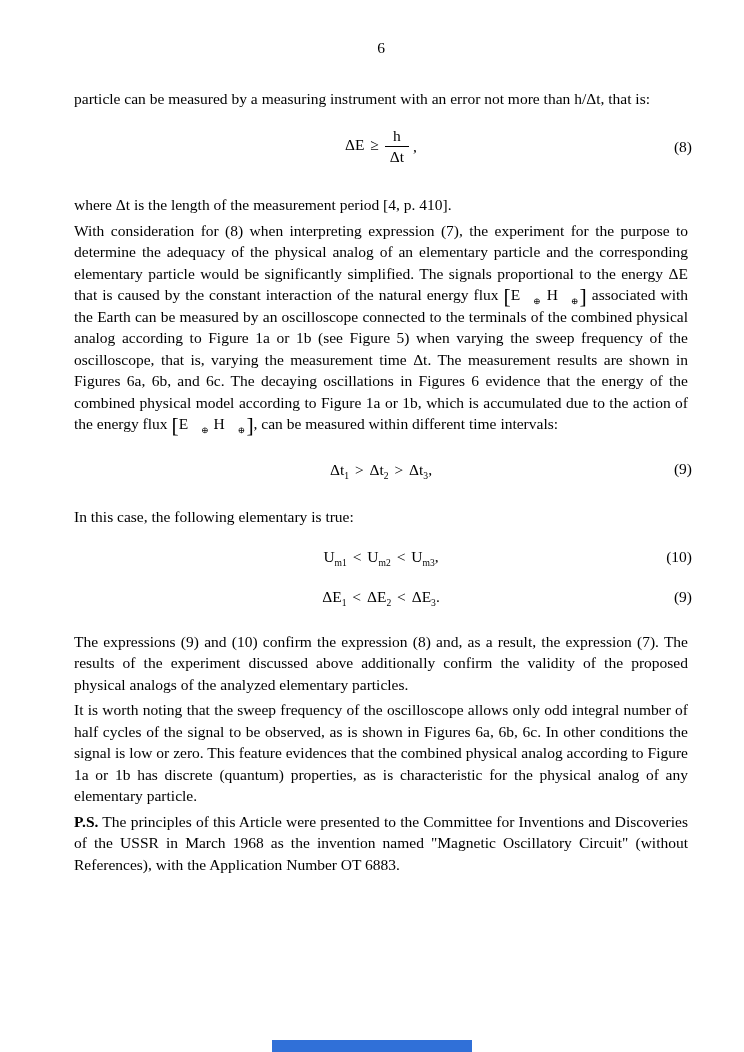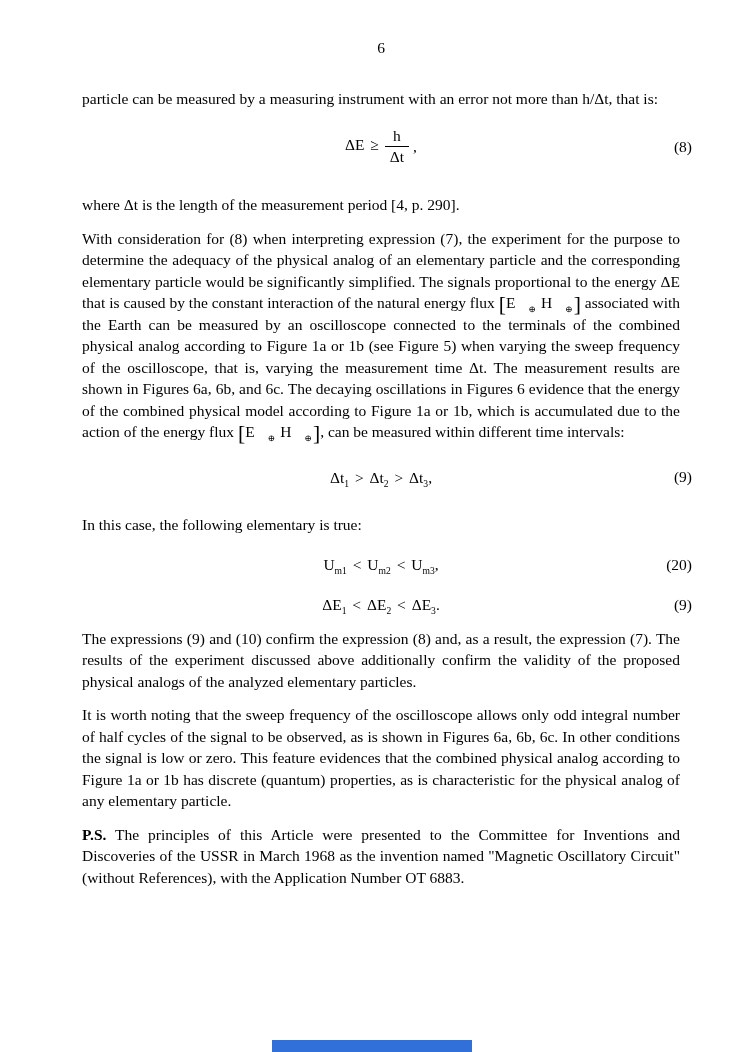--- a/index.html
+++ b/index.html
@@ -14,21 +14,21 @@
     line-height: 21.5px;
     box-sizing: border-box;
     padding: 37px 52px 0 70px;
     overflow: hidden;
   }
   .page-number {
     text-align: center;
     margin-bottom: 29px;
   }
   p {
-    margin: 12px;
+    margin: 4px;
     text-align: justify;
   }
   sub { font-size: 0.62em; line-height: 0; }
   b { font-weight: bold; }
   
   .flux { white-space: nowrap; }
   .flux .bk { font-size: 1.4em; line-height: 0; vertical-align: -0.12em; }
   .flux sub.op { font-size: 0.58em; padding: 0 1px; }
   
   .equation {
@@ -40,21 +40,21 @@
   .equation .eq-num {
     position: absolute;
     right: 0;
     top: 50%;
     transform: translateY(-50%);
     word-spacing: 0;
   }
   .eq8 { margin: 17px 0 27px; }
   .eq9 { margin: 24px 0 26px; }
   .eq10 { margin: 18.5px 0 18.5px; }
-  .eq11 { margin: 13px 0 7px; }
+  .eq11 { margin: 13px 0 23px; }
   .frac {
     display: inline-block;
     vertical-align: middle;
     text-align: center;
     margin: 0 4px 0 6px;
   }
   .frac .fnum, .frac .fden { display: block; line-height: 20px; padding: 0 5px; }
   .frac .fden { border-top: 1px solid #000; }
   .eq-trail { vertical-align: middle; }
   .bottom-bar {
@@ -73,33 +73,33 @@
 
   <div class="page-number">6</div>
 
   <p>particle can be measured by a measuring instrument with an error not more than h/Δt, that is:</p>
 
   <div class="equation eq8">
     <span class="eq-body"><span class="eq-lhs">ΔE ≥</span><span class="frac"><span class="fnum">h</span><span class="fden">Δt</span></span><span class="eq-trail">,</span></span>
     <span class="eq-num">(8)</span>
   </div>
 
-  <p>where Δt is the length of the measurement period [4, p. 290].</p>
+  <p>where Δt is the length of the measurement period [4, p. 410].</p>
   <p>With consideration for (8) when interpreting expression (7), the experiment for the purpose to determine the adequacy of the physical analog of an elementary particle and the corresponding elementary particle would be significantly simplified. The signals proportional to the energy ΔE that is caused by the constant interaction of the natural energy flux <span class="flux"><span class="bk">[</span><span class="vec">E⃗</span><sub class="op">⊕</sub> <span class="vec">H⃗</span><sub class="op">⊕</sub><span class="bk">]</span></span> associated with the Earth can be measured by an oscilloscope connected to the terminals of the combined physical analog according to Figure 1a or 1b (see Figure 5) when varying the sweep frequency of the oscilloscope, that is, varying the measurement time Δt. The measurement results are shown in Figures 6a, 6b, and 6c. The decaying oscillations in Figures 6 evidence that the energy of the combined physical model according to Figure 1a or 1b, which is accumulated due to the action of the energy flux <span class="flux"><span class="bk">[</span><span class="vec">E⃗</span><sub class="op">⊕</sub> <span class="vec">H⃗</span><sub class="op">⊕</sub><span class="bk">]</span></span>, can be measured within different time intervals:</p>
 
   <div class="equation eq9">
     <span class="eq-body">Δt<sub>1</sub> &gt; Δt<sub>2</sub> &gt; Δt<sub>3</sub>,</span>
     <span class="eq-num">(9)</span>
   </div>
 
   <p>In this case, the following elementary is true:</p>
 
   <div class="equation eq10">
     <span class="eq-body">U<sub>m1</sub> &lt; U<sub>m2</sub> &lt; U<sub>m3</sub>,</span>
-    <span class="eq-num">(20)</span>
+    <span class="eq-num">(10)</span>
   </div>
 
 
   <div class="equation eq11">
     <span class="eq-body">ΔE<sub>1</sub> &lt; ΔE<sub>2</sub> &lt; ΔE<sub>3</sub>.</span>
     <span class="eq-num">(9)</span>
   </div>
 
   <p>The expressions (9) and (10) confirm the expression (8) and, as a result, the expression (7). The results of the experiment discussed above additionally confirm the validity of the proposed physical analogs of the analyzed elementary particles.</p>
   <p>It is worth noting that the sweep frequency of the oscilloscope allows only odd integral number of half cycles of the signal to be observed, as is shown in Figures 6a, 6b, 6c. In other conditions the signal is low or zero. This feature evidences that the combined physical analog according to Figure 1a or 1b has discrete (quantum) properties, as is characteristic for the physical analog of any elementary particle.</p>

